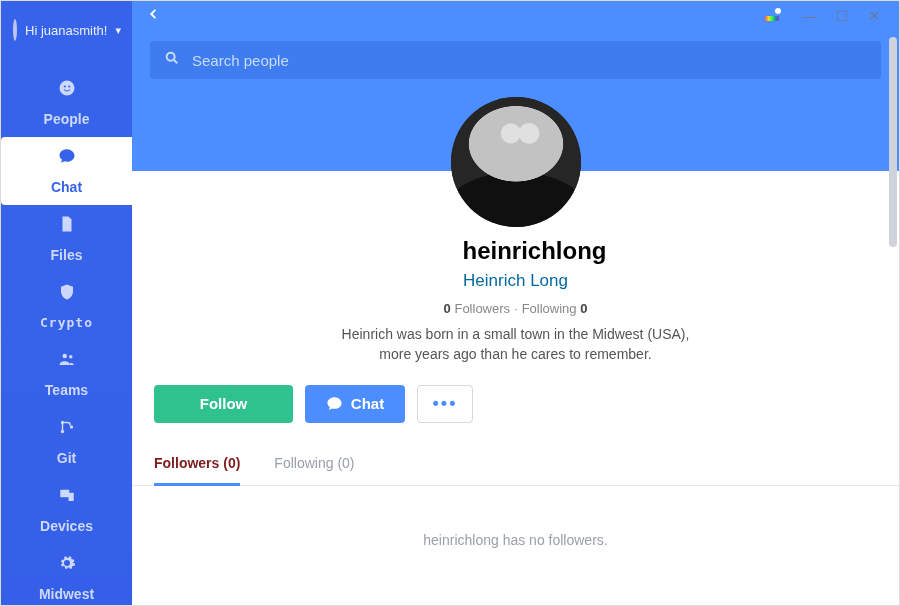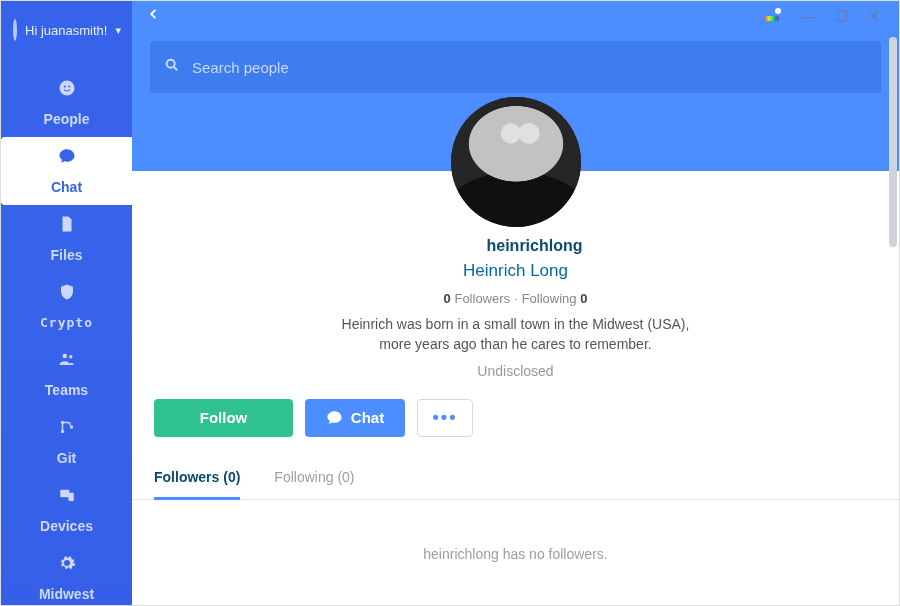--- a/index.html
+++ b/index.html
@@ -17,41 +17,41 @@
   .nav-item .icon svg { width:18px; height:18px; fill: currentColor; }
   .main { flex:1; display:flex; flex-direction:column; position:relative; background:#fff;}
   .topbar { height:30px; background:#4c8dff; display:flex; align-items:center; padding:0 10px; }
   .topbar .back { color:#fff; cursor:pointer; margin-left:6px;}
   .wincontrols { margin-left:auto; display:flex; align-items:center; gap:18px; color:#5a6b90; padding-right:8px;}
   .wincontrols .wc { width:14px; height:14px; display:flex; align-items:center; justify-content:center; cursor:pointer; color:#6a7a9a; font-size:14px;}
   .logo-dot { width:14px; height:10px; position:relative; margin-right:6px;}
   .logo-dot::before{content:""; position:absolute; bottom:0; left:0; width:14px; height:5px; background:linear-gradient(90deg,#f5515f,#ffdd00,#38ef7d,#11998e,#8e2de2); border-radius:1px;}
   .logo-dot::after{content:""; position:absolute; top:-3px; right:-2px; width:6px; height:6px; background:#fff; border-radius:50%;}
   .header-blue { background:#4c8dff; padding:10px 18px 0 18px; height:140px; position:relative;}
-  .searchbar { background:#3e7cf0; border-radius:4px; height:52px; display:flex; align-items:center; gap:12px; padding:0 14px; color:#b9d1ff;}
+  .searchbar { background:#3e7cf0; border-radius:4px; height:38px; display:flex; align-items:center; gap:12px; padding:0 14px; color:#b9d1ff;}
   .searchbar input { flex:1; background:transparent; border:none; outline:none; color:#fff; font-size:15px;}
   .searchbar input::placeholder { color:#c7dbff; font-weight:500;}
   .profile-area { background:#fff; position:relative; padding-top:60px; text-align:center;}
   .avatar-large { width:130px; height:130px; border-radius:50%; overflow:hidden; position:absolute; top:-74px; left:50%; transform:translateX(-50%); background:#222;}
   .avatar-large .face { position:absolute; width:100%; height:100%; background: radial-gradient(circle at 46% 28%, #d7d7d7 0 8%, transparent 9%), radial-gradient(circle at 60% 28%, #d7d7d7 0 8%, transparent 9%), radial-gradient(ellipse 60% 48% at 50% 36%, #bcbcbc 0 60%, transparent 61%), radial-gradient(ellipse 90% 50% at 50% 88%, #1a1a1a 0 60%, transparent 61%), #2e2e2e; filter:grayscale(1) contrast(1.1);}
-  .username { color:#0c4a6e; font-size:16px; font-weight:700; margin-top:6px;padding-left:38px;}
+  .username { color:#000000; font-size:24px; font-weight:700; margin-top:6px;padding-left:38px;}
   .displayname { color:#0369a1; font-size:17px; font-weight:500; margin-top:6px;}
   .stats { color:#888; font-size:13px; margin-top:10px;}
   .stats b { color:#444; }
   .bio { color:#555; font-size:14px; margin:8px auto 0; max-width:360px; line-height:1.45;}
   .location { color:#999; font-size:14px; margin-top:8px;}
   .btnrow { display:flex; gap:12px; justify-content:flex-start; padding:20px 0 0 22px;}
   .btn { height:38px; border-radius:4px; font-size:15px; font-weight:600; display:flex; align-items:center; justify-content:center; gap:8px; cursor:pointer; border:none;}
   .btn-follow { background:#2fc28f; color:#fff; width:139px;}
   .btn-chat { background:#4c8dff; color:#fff; width:100px;}
   .btn-chat svg{ width:17px; height:17px; fill:#fff;}
   .btn-more { background:#fff; border:1px solid #d8d8d8; color:#4c8dff; width:56px; font-size:18px; letter-spacing:2px; font-weight:700;}
   .tabs { display:flex; gap:34px; padding:24px 0 0 22px; border-bottom:1px solid #e6e6e6; margin-top:8px;}
   .tab { padding-bottom:12px; font-size:14px; color:#9aa0a8; cursor:pointer; font-weight:500;}
-  .tab.active { color:#0c4a6e; font-weight:600; border-bottom:3px solid #4c8dff; margin-bottom:-1px;}
+  .tab.active { color:#7f1d1d; font-weight:600; border-bottom:3px solid #4c8dff; margin-bottom:-1px;}
   .empty { text-align:center; color:#9aa0a8; font-size:14px; padding:46px 0;}
   .scroll { position:absolute; right:0; top:0; bottom:0; width:12px; background:transparent;}
   .scroll-thumb{ position:absolute; right:2px; top:6px; width:8px; height:210px; background:#cfd4dc; border-radius:4px;}
   .content-wrap{ position:relative; flex:1; overflow:hidden;}
   .casino-text { font-family: monospace; letter-spacing:1px; font-size:13px;}
 </style>
 </head>
 <body>
 
 <div class="app">
@@ -170,21 +170,20 @@
             <div class="face"></div>
           </div>
         <div class="username">heinrichlong</div>
         <div class="displayname">Heinrich Long</div>
         <div class="stats">
           <b>0</b>
           <span>Followers</span><span> · </span><span>Following</span>
           <b>0</b>
         </div>
         <div class="bio">Heinrich was born in a small town in the Midwest (USA), more years ago than he cares to remember.</div>
-        <div class="location">Undisclosed</div>
 
         <div class="btnrow">
           <button class="btn btn-follow">Follow</button>
           <button class="btn btn-chat">
             <svg viewBox="0 0 24 24">
                 <path d="M12 3C6.5 3 2 6.6 2 11c0 2.4 1.3 4.5 3.4 6L4 21l4.6-2c1.1.3 2.2.5 3.4.5 5.5 0 10-3.6 10-8S17.5 3 12 3z"></path>
               </svg>
             <span>Chat</span>
           </button>
           <button class="btn btn-more">•••</button>

